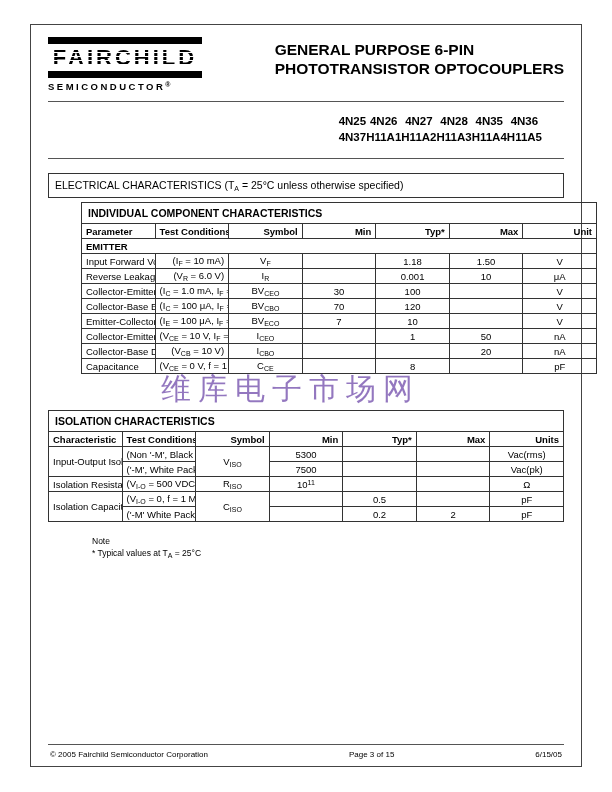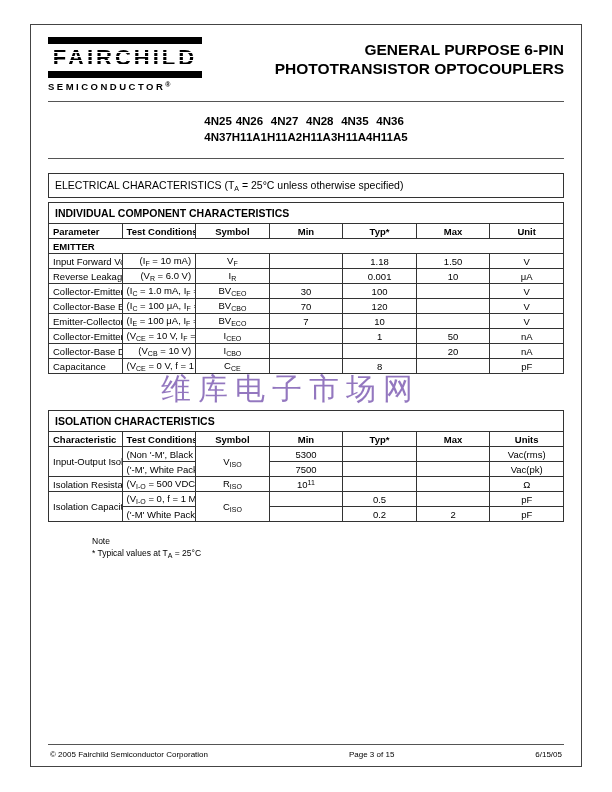--- a/index.html
+++ b/index.html
@@ -10,38 +10,38 @@
 
   
   .hdr { display:flex; justify-content:space-between; align-items:flex-start; }
   .logo { width:154px; }
   .bar { height:7px; background:#000; }
   .logo-name { position:relative; font-weight:bold; font-size:22px; letter-spacing:3px;
     text-align:center; line-height:25px; margin:1px 0; }
   .logo-name .stripes { position:absolute; left:0; right:0; top:4px; bottom:4px;
     background:repeating-linear-gradient(to bottom, transparent 0, transparent 3px, #fff 3px, #fff 4px); }
   .logo-sub { font-size:9.5px; font-weight:bold; letter-spacing:2.5px; margin-top:3px; white-space:nowrap; }
-  .doc-title { text-align:right; font-weight:bold; font-size:15.5px; line-height:19px; padding-top:3px; }
+  .doc-title { text-align:left; font-weight:bold; font-size:15.5px; line-height:19px; padding-top:3px; }
 
   .rule { border:none; border-top:1px solid #555; }
   .r1 { margin-top:9px; }
 
   
-  .parts { display:flex; justify-content:center; padding:11px 22px 13px; }
+  .parts { display:flex; justify-content:flex-end; padding:11px 22px 13px; }
   .part { text-align:center; font-weight:bold; font-size:11.5px; line-height:16px; }
 
   
   .tbox { border:1px solid #333; margin-top:14px; padding:5px 6px; font-size:10.5px; }
   .tbox .bt { font-weight:normal; }
   table { width:100%; border-collapse:collapse; table-layout:fixed; }
-  .dt { margin-top:4px; }
+  .dt { margin-top:4px;margin-left:33px; }
   .iso { margin-top:36px; }
   td,th { border:1px solid #333; font-size:9.5px; padding:1px 4px; height:15px;
     vertical-align:middle; text-align:center; overflow:hidden; white-space:nowrap; }
-  th { font-weight:bold; }
+  th { font-weight:bold;text-align:right; }
   .l { text-align:left; }
   .r { text-align:right; }
   .boxtitle { font-weight:bold; font-size:10.5px; text-align:left; padding:4px 6px; height:20px; }
   .sec { font-weight:bold; text-align:left;border-radius:6px; }
   sub { font-size:7px; vertical-align:-2px; }
   sup { font-size:7px; vertical-align:3px; }
 
   .note { margin-top:13px; font-size:8.5px; line-height:12px;margin-left:44px; }
 
   .watermark { position:absolute; left:50%; top:344px; transform:translateX(-56%);

